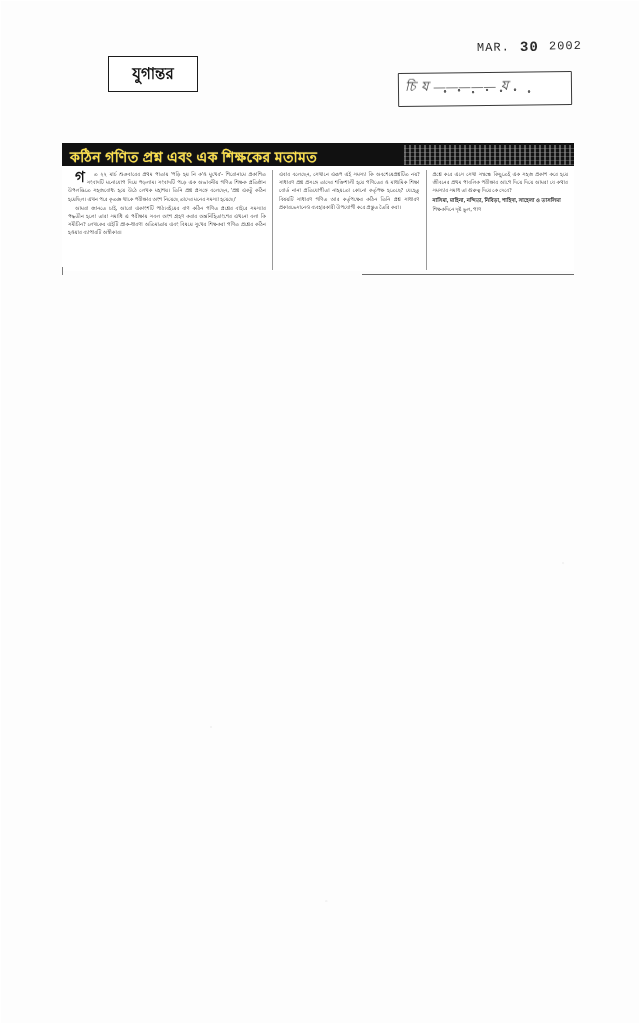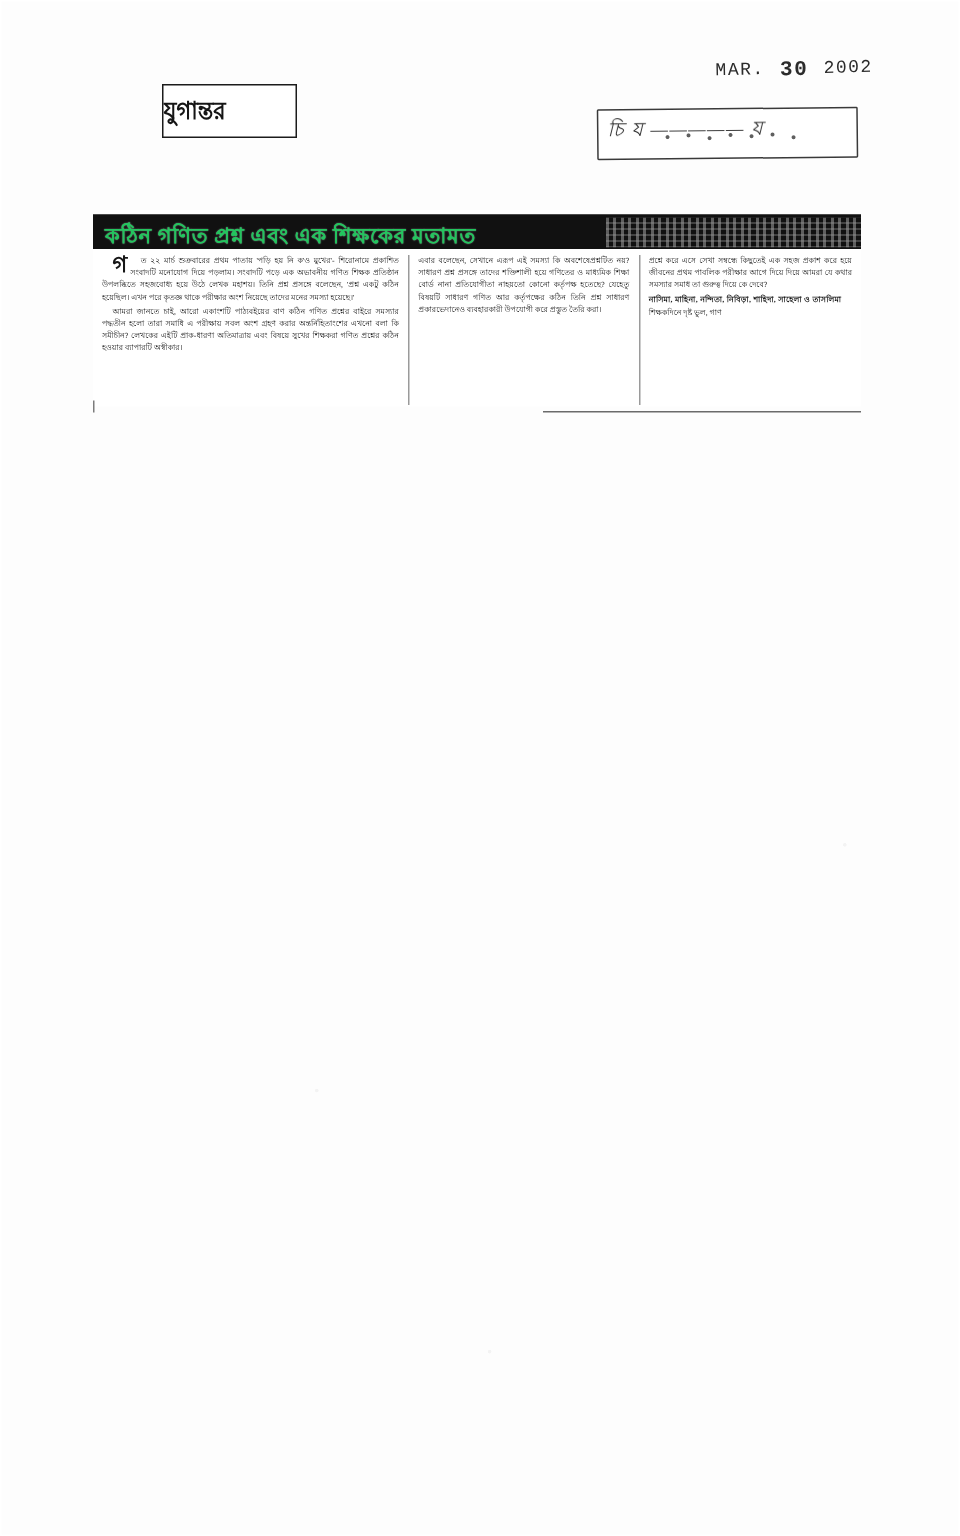--- a/index.html
+++ b/index.html
@@ -51,21 +51,21 @@
   .masthead-box {
     position: absolute;
     left: 108px;
     top: 56px;
     width: 88px;
     height: 34px;
     border: 1.6px solid #1b1b1b;
     background: #ffffff;
     display: flex;
     align-items: center;
-    justify-content: flex-start;
+    justify-content: center;
     overflow: hidden;
   }
   .masthead-box .masthead-text {
     font-family: "Liberation Serif", serif;
     font-size: 15px;
     font-weight: bold;
     color: #151515;
     letter-spacing: 0px;
     transform: scaleY(1.08);
     filter: blur(0.25px);
@@ -143,21 +143,21 @@
     background:
       repeating-linear-gradient(90deg, rgba(255,255,255,.55) 0 2px, rgba(255,255,255,0) 2px 5px),
       repeating-linear-gradient(0deg, rgba(255,255,255,.35) 0 1px, rgba(255,255,255,0) 1px 4px);
     opacity: .6;
     pointer-events: none;
   }
   .headline-text {
     position: absolute;
     left: 8px;
     top: 1px;
-    color: #22c55e;
+    color: #fde047;
     font-family: "Liberation Serif", serif;
     font-size: 14px;
     font-weight: bold;
     letter-spacing: 0.5px;
     white-space: nowrap;
     z-index: 2;
     text-shadow: 0 0 1px rgba(255,255,255,.5);
   }
 
   .columns {

